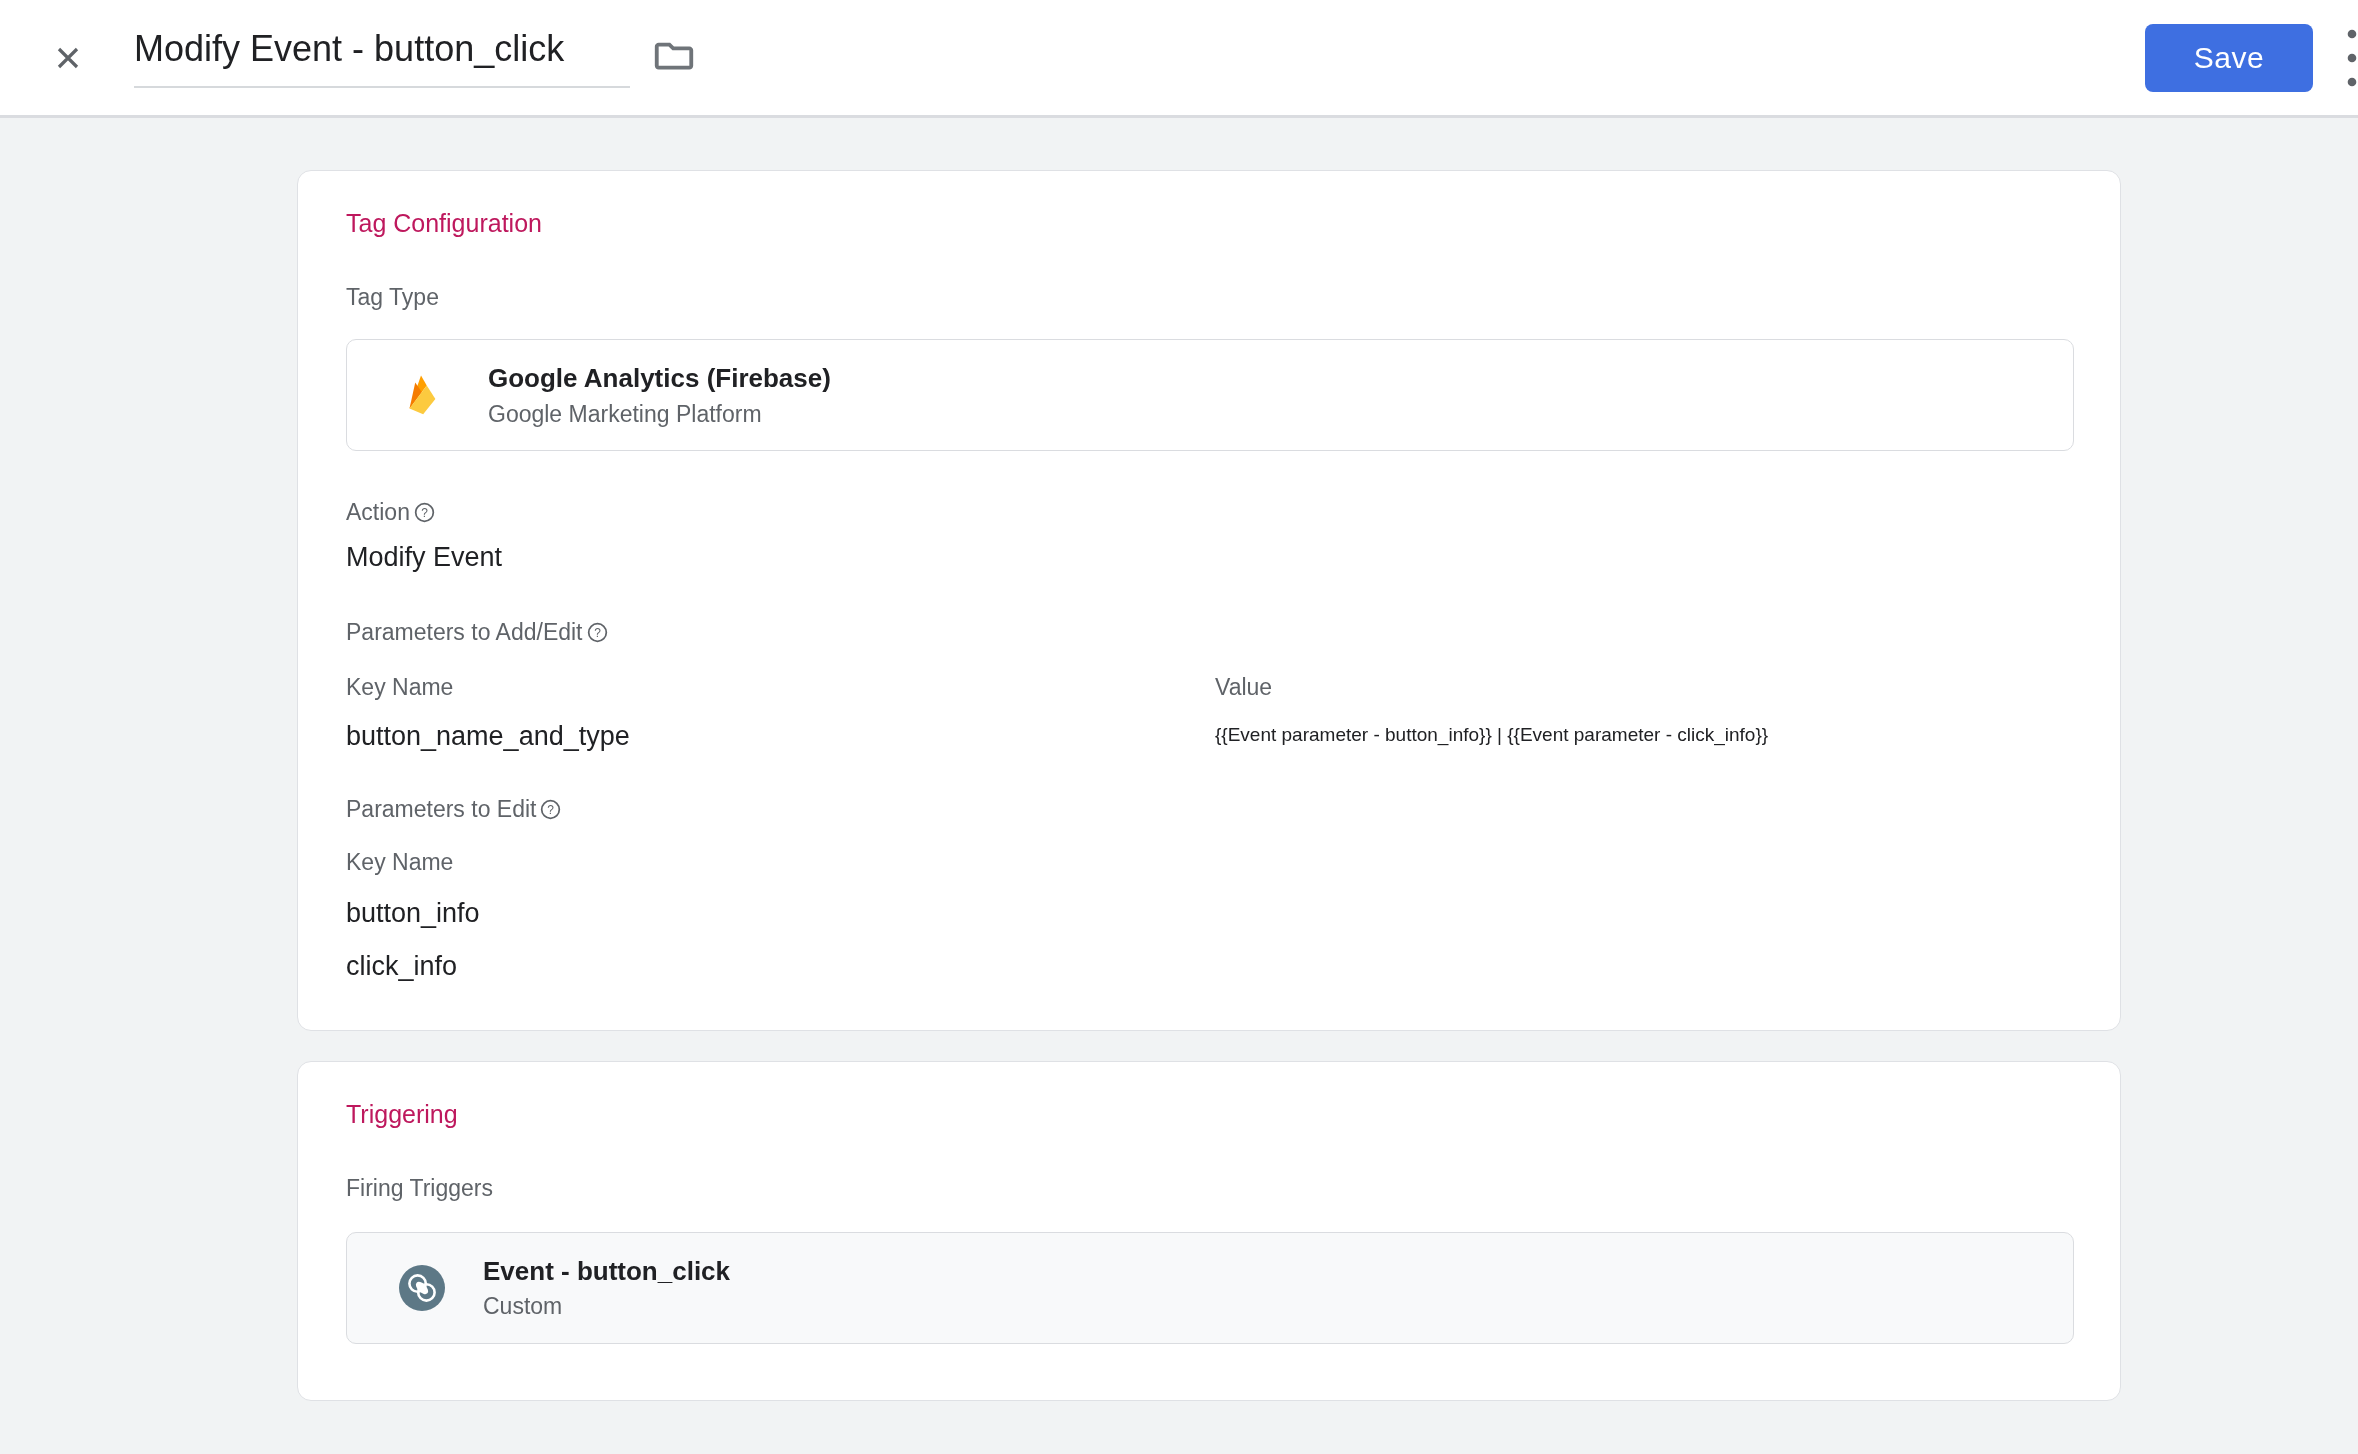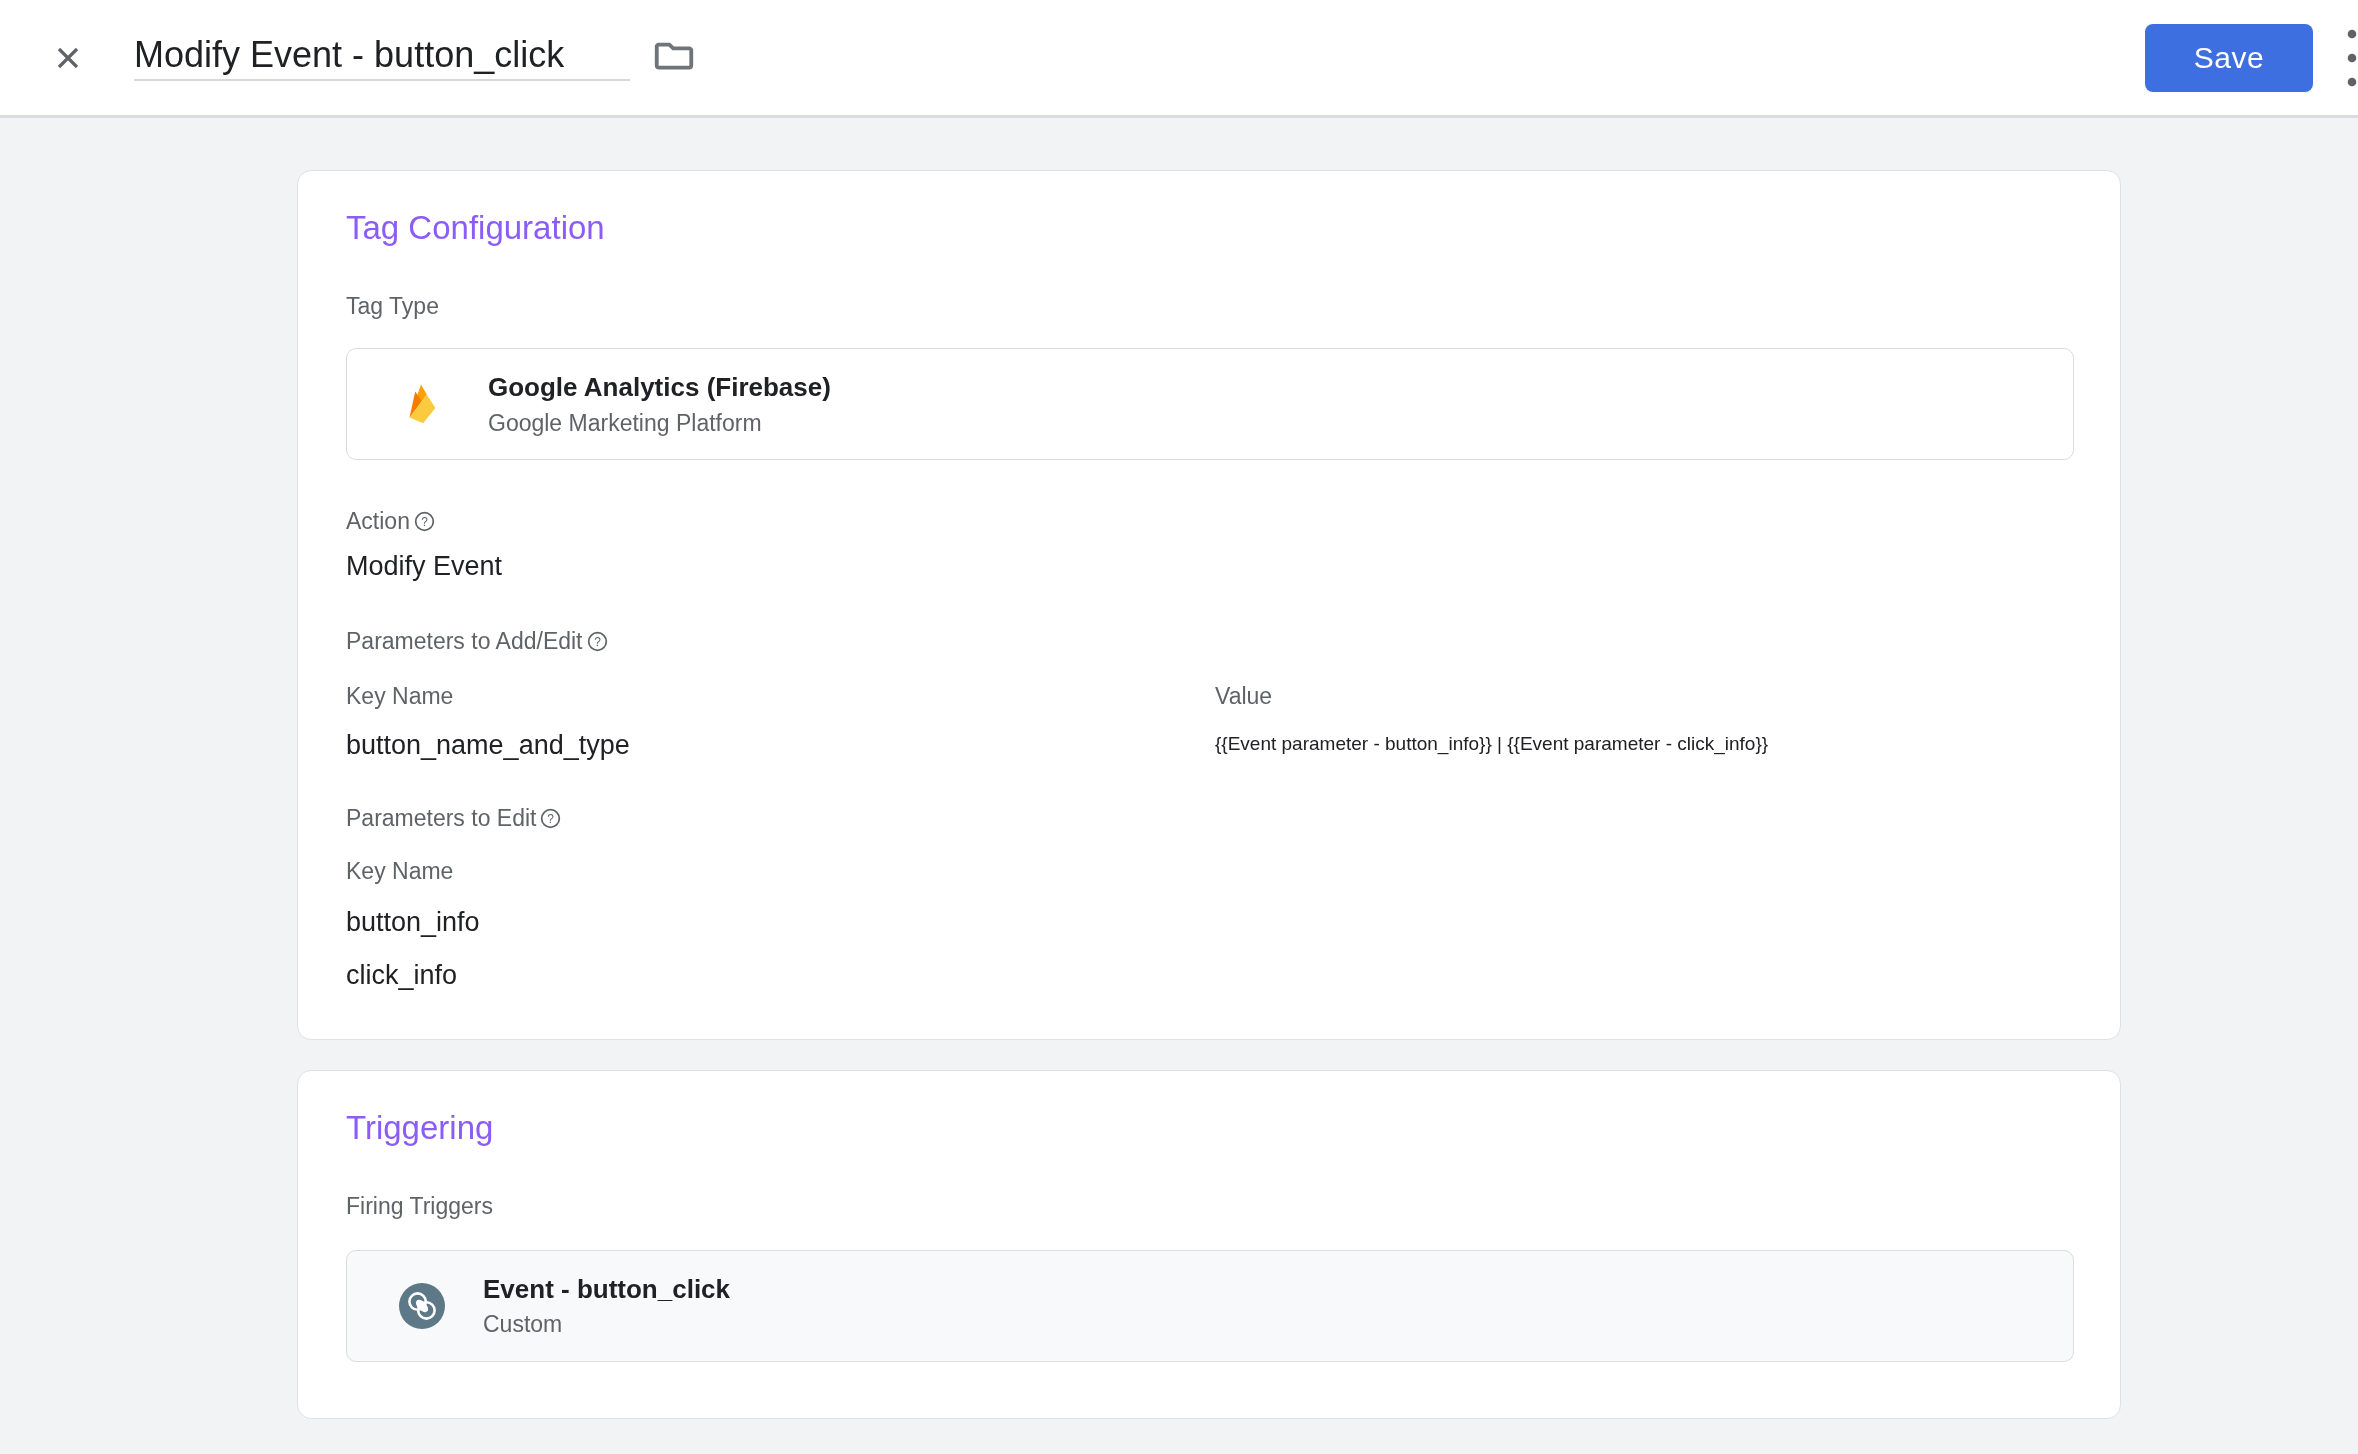--- a/index.html
+++ b/index.html
@@ -24,21 +24,21 @@
     background: none; border: none; cursor: pointer;
     display: flex; align-items: center; justify-content: center;
   }
   .close-btn { width: 44px; height: 44px; }
   .title-field {
     margin-left: 44px;
     font-size: 36px;
     color: #202124;
     white-space: nowrap;
     width: 496px;
-    padding-bottom: 3px;
+    padding-bottom: 16px;
     border-bottom: 2px solid #d6d9dc;
     cursor: text;
   }
   .folder-btn { margin-left: 18px; width: 52px; height: 52px; }
   .save-btn {
     margin-left: auto;
     width: 168px; height: 68px;
     background: #3e6fe1;
     color: #ffffff;
     font-family: "Liberation Sans", sans-serif;
@@ -55,21 +55,21 @@
   .card {
     width: 1824px;
     background: #ffffff;
     border: 1px solid #dfe1e5;
     border-radius: 14px;
     padding: 38px 46px 48px 48px;
   }
   .card + .card { margin-top: 30px; }
   .card.triggering { padding-bottom: 56px; }
 
-  .card-title { font-size: 33px; font-weight: 400; color: #8b5cf6; }
+  .card-title { font-size: 25px; font-weight: 400; color: #be185d; }
 
   .section-label { font-size: 23px; color: #5f6368; font-weight: 400; }
   .label-row { display: flex; align-items: center; gap: 3px; }
 
   .tag-type-label { margin-top: 46px; }
 
   .chooser-box {
     margin-top: 28px;
     height: 112px;
     border: 1.5px solid #dadce0;

